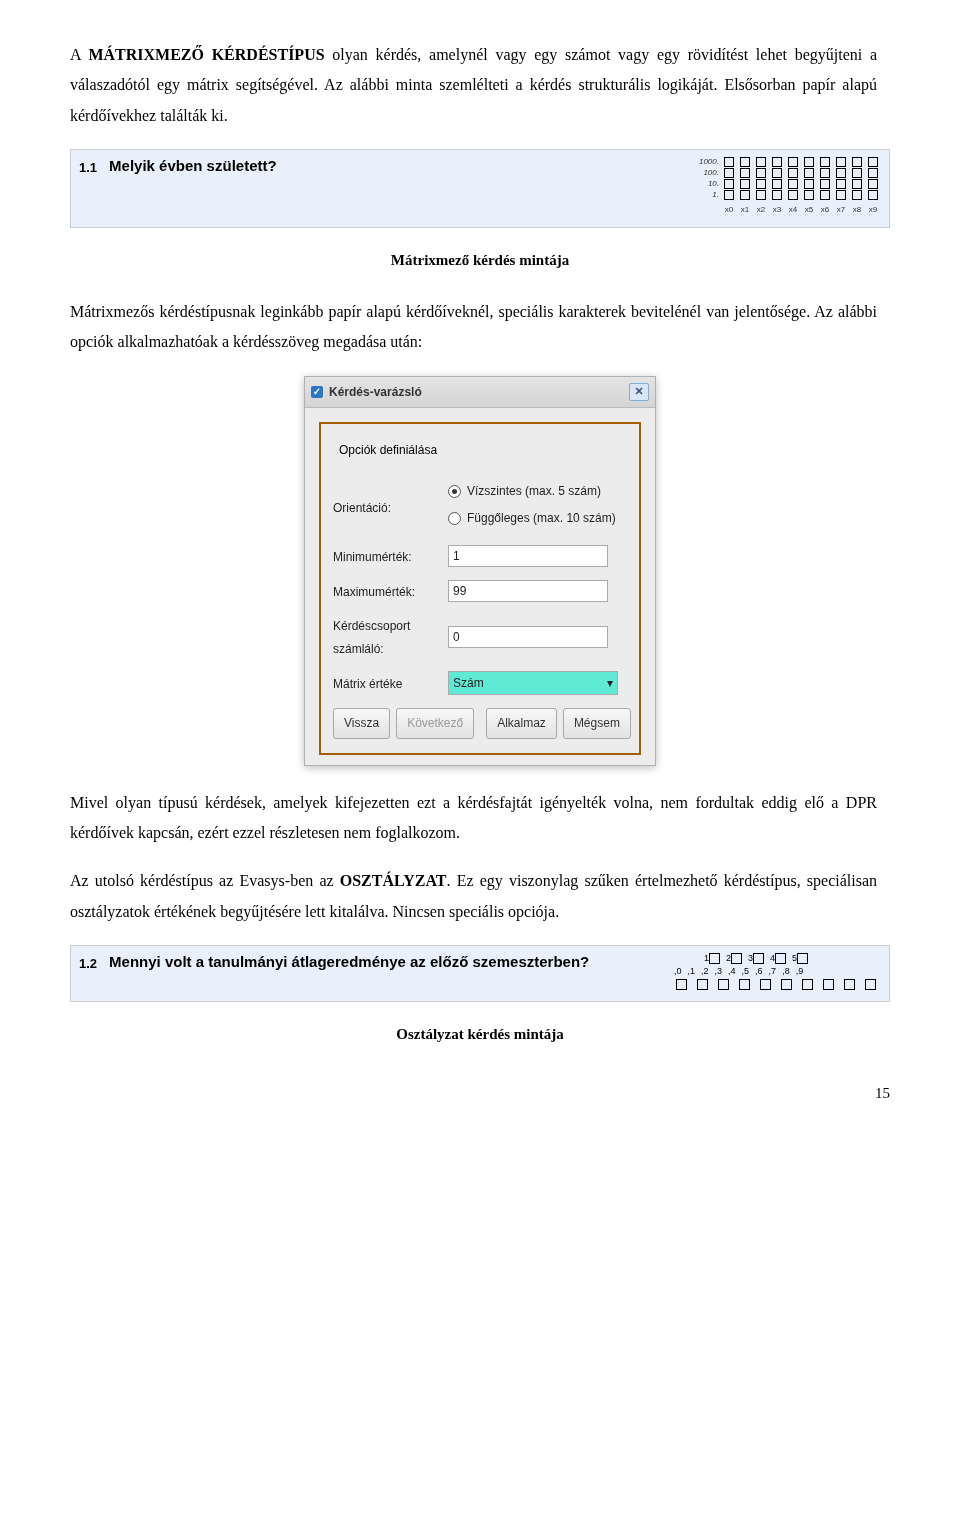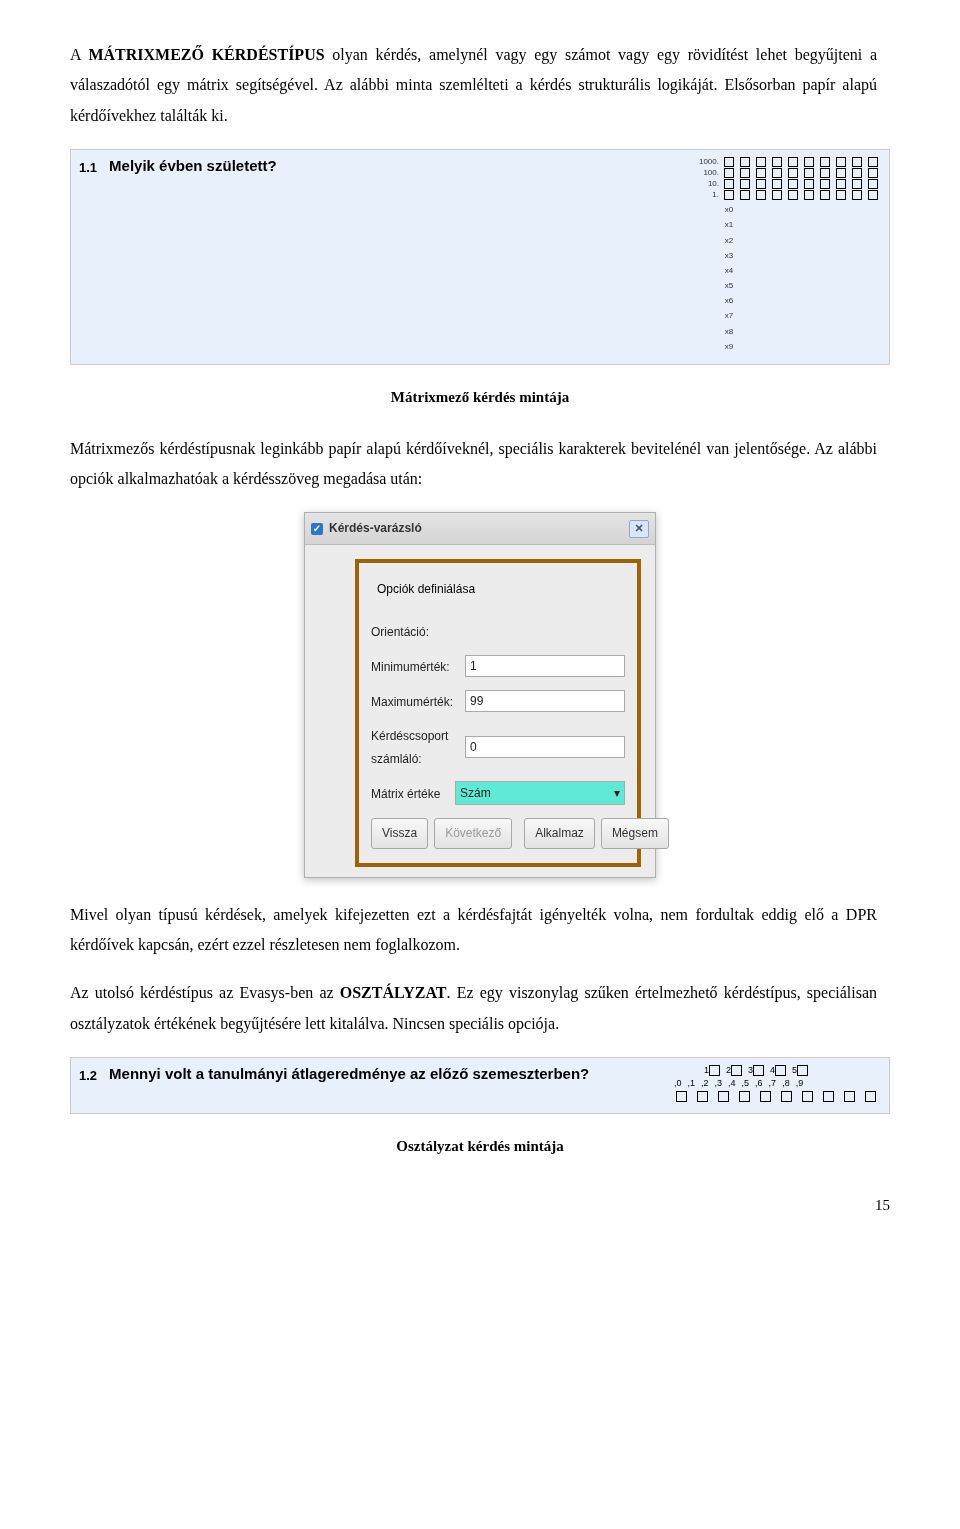--- a/index.html
+++ b/index.html
@@ -56,20 +56,21 @@
     display: flex;
     flex-direction: column;
     font-size: 8px;
     color: #333;
     margin-left: 10px;
   }
   .matrix-row {
     display: flex;
     align-items: center;
     height: 11px;
+    font-style: italic;
   }
   .matrix-row-label {
     width: 28px;
     text-align: right;
     padding-right: 2px;
     font-size: 8px;
   }
   .mbox {
     width: 8px;
     height: 8px;
@@ -80,21 +81,20 @@
   .matrix-colhdr {
     width: 16px;
     text-align: center;
     font-size: 8px;
     margin: 0;
   }
   .matrix-header-row {
     display: flex;
     margin-left: 30px;
     margin-top: 2px;
-    flex-direction: column;
   }
 
   
   .grade-grid {
     display: flex;
     flex-direction: column;
     font-size: 8px;
     margin-left: 10px;
   }
   .grade-row {
@@ -159,23 +159,22 @@
     font-size: 11px;
     text-align: center;
     line-height: 14px;
     color: #33577f;
     border-radius: 2px;
   }
   .dbody {
     padding: 14px 14px 10px 14px;
   }
   .fieldset {
-    border: 4px solid #a16207;
+    border: 2px solid #a16207;
     padding: 10px 12px 14px 12px;
-    margin-left: 36px;
   }
   .fieldset-legend {
     font-size: 12px;
     margin: -18px 0 8px 2px;
     background: #ececec;
     padding: 0 4px;
     display: inline-block;
   }
   .frow {
     display: flex;
@@ -343,20 +342,30 @@
       <span class="chkicon">✓</span>
       <span>Kérdés-varázsló</span>
       <span class="dclose">✕</span>
     </div>
     <div class="dbody">
       <div class="fieldset">
         <div class="fieldset-legend">Opciók definiálása</div>
 
         <div class="frow">
           <div class="flabel">Orientáció:</div>
+          <div class="fval">
+            <div class="radio-item">
+              <span class="rdot sel"></span>
+              <span>Vízszintes (max. 5 szám)</span>
+            </div>
+            <div class="radio-item">
+              <span class="rdot"></span>
+              <span>Függőleges (max. 10 szám)</span>
+            </div>
+          </div>
         </div>
 
         <div class="frow">
           <div class="flabel">Minimumérték:</div>
           <div class="fval">
               <div class="txtinput">1</div>
             </div>
         </div>
 
         <div class="frow">

